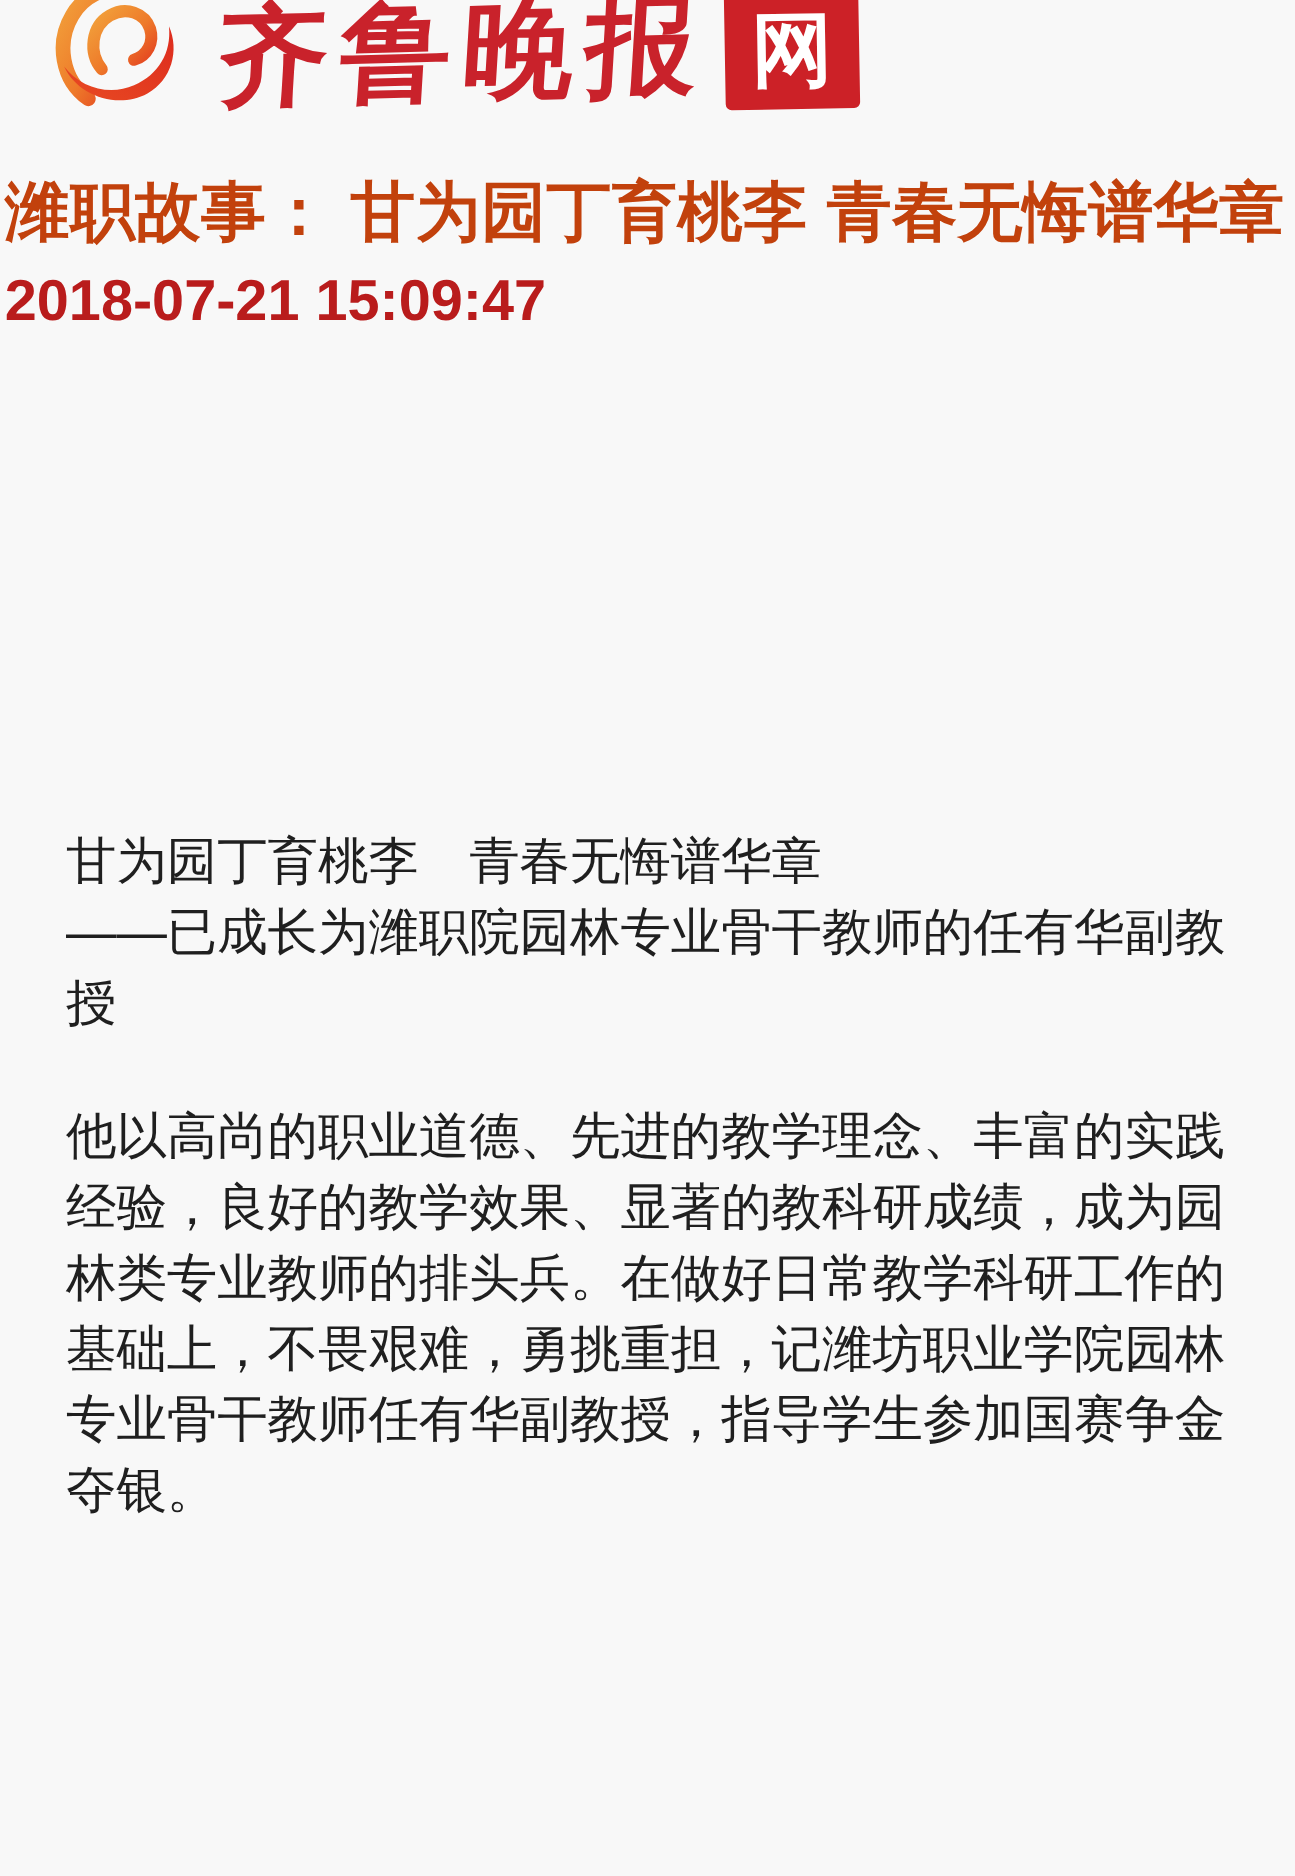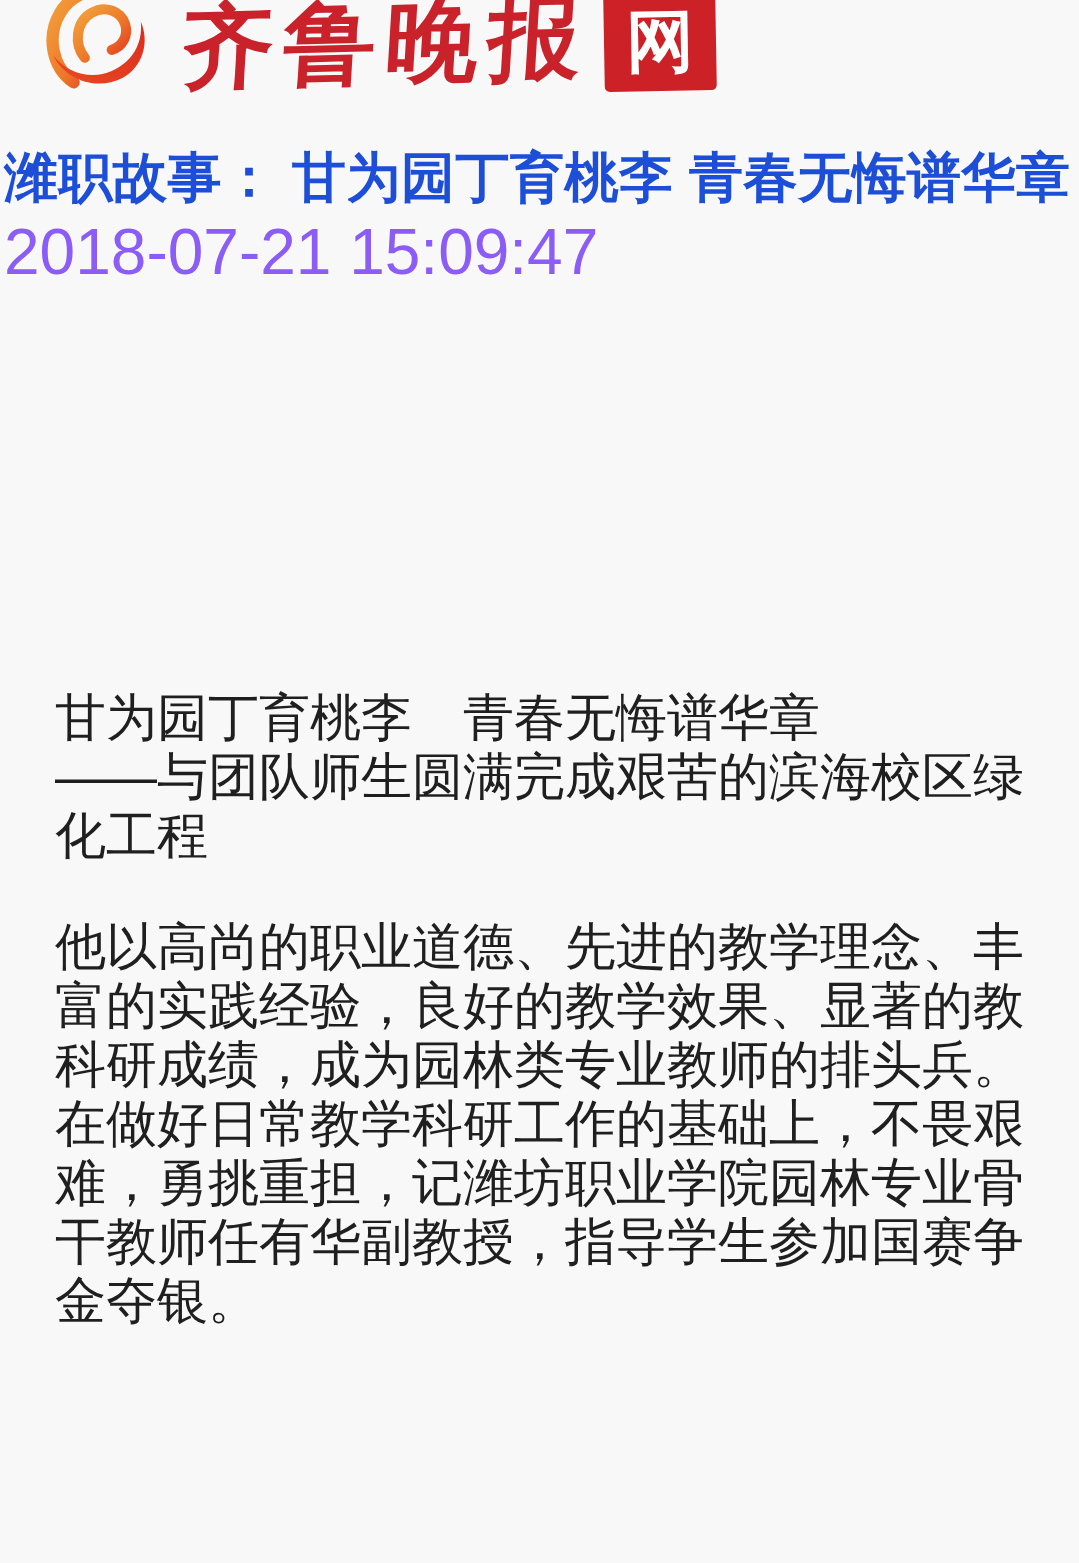--- a/index.html
+++ b/index.html
@@ -46,37 +46,37 @@
     font-size:68px;
     font-family:"DejaVu Serif", serif;
     transform:rotate(-1deg);
   }
   
   .headline{
     margin:42px 4px 0 4px;
     font-size:54px;
     line-height:70px;
     font-weight:bold;
-    color:#1d4ed8;
+    color:#c2410c;
     white-space:nowrap;
     letter-spacing:0.5px;
   }
   .pub-date{
     margin:12px 4px 0 4px;
-    font-size:64px;
+    font-size:48px;
     line-height:56px;
-    font-weight:normal;
-    color:#8b5cf6;
+    font-weight:bold;
+    color:#b91c1c;
   }
   
   .media-gap{height:408px;}
   
   .article-body{
     padding:0 55px;
-    font-size:51px;
+    font-size:42px;
     line-height:59px;
     color:#1f1f1f;
     text-align:left;
   }
   .article-body p{margin:0 0 52px 0;}
   .subtitle-line{display:block;}
 </style>
 </head>
 <body>
 
@@ -110,18 +110,18 @@
 
   <h1 class="headline">潍职故事： 甘为园丁育桃李 青春无悔谱华章</h1>
 
   <div class="pub-date">2018-07-21 15:09:47</div>
 
   <div class="media-gap"></div>
 
   <div class="article-body">
     <p>
       <span class="subtitle-line"> 甘为园丁育桃李　青春无悔谱华章</span>
-      <span class="subtitle-line">——与团队师生圆满完成艰苦的滨海校区绿化工程</span>
+      <span class="subtitle-line">——已成长为潍职院园林专业骨干教师的任有华副教授</span>
     </p>
     <p>他以高尚的职业道德、先进的教学理念、丰富的实践经验，良好的教学效果、显著的教科研成绩，成为园林类专业教师的排头兵。在做好日常教学科研工作的基础上，不畏艰难，勇挑重担，记潍坊职业学院园林专业骨干教师任有华副教授，指导学生参加国赛争金夺银。</p>
   </div>
 
 </div>
 
 </body></html>

